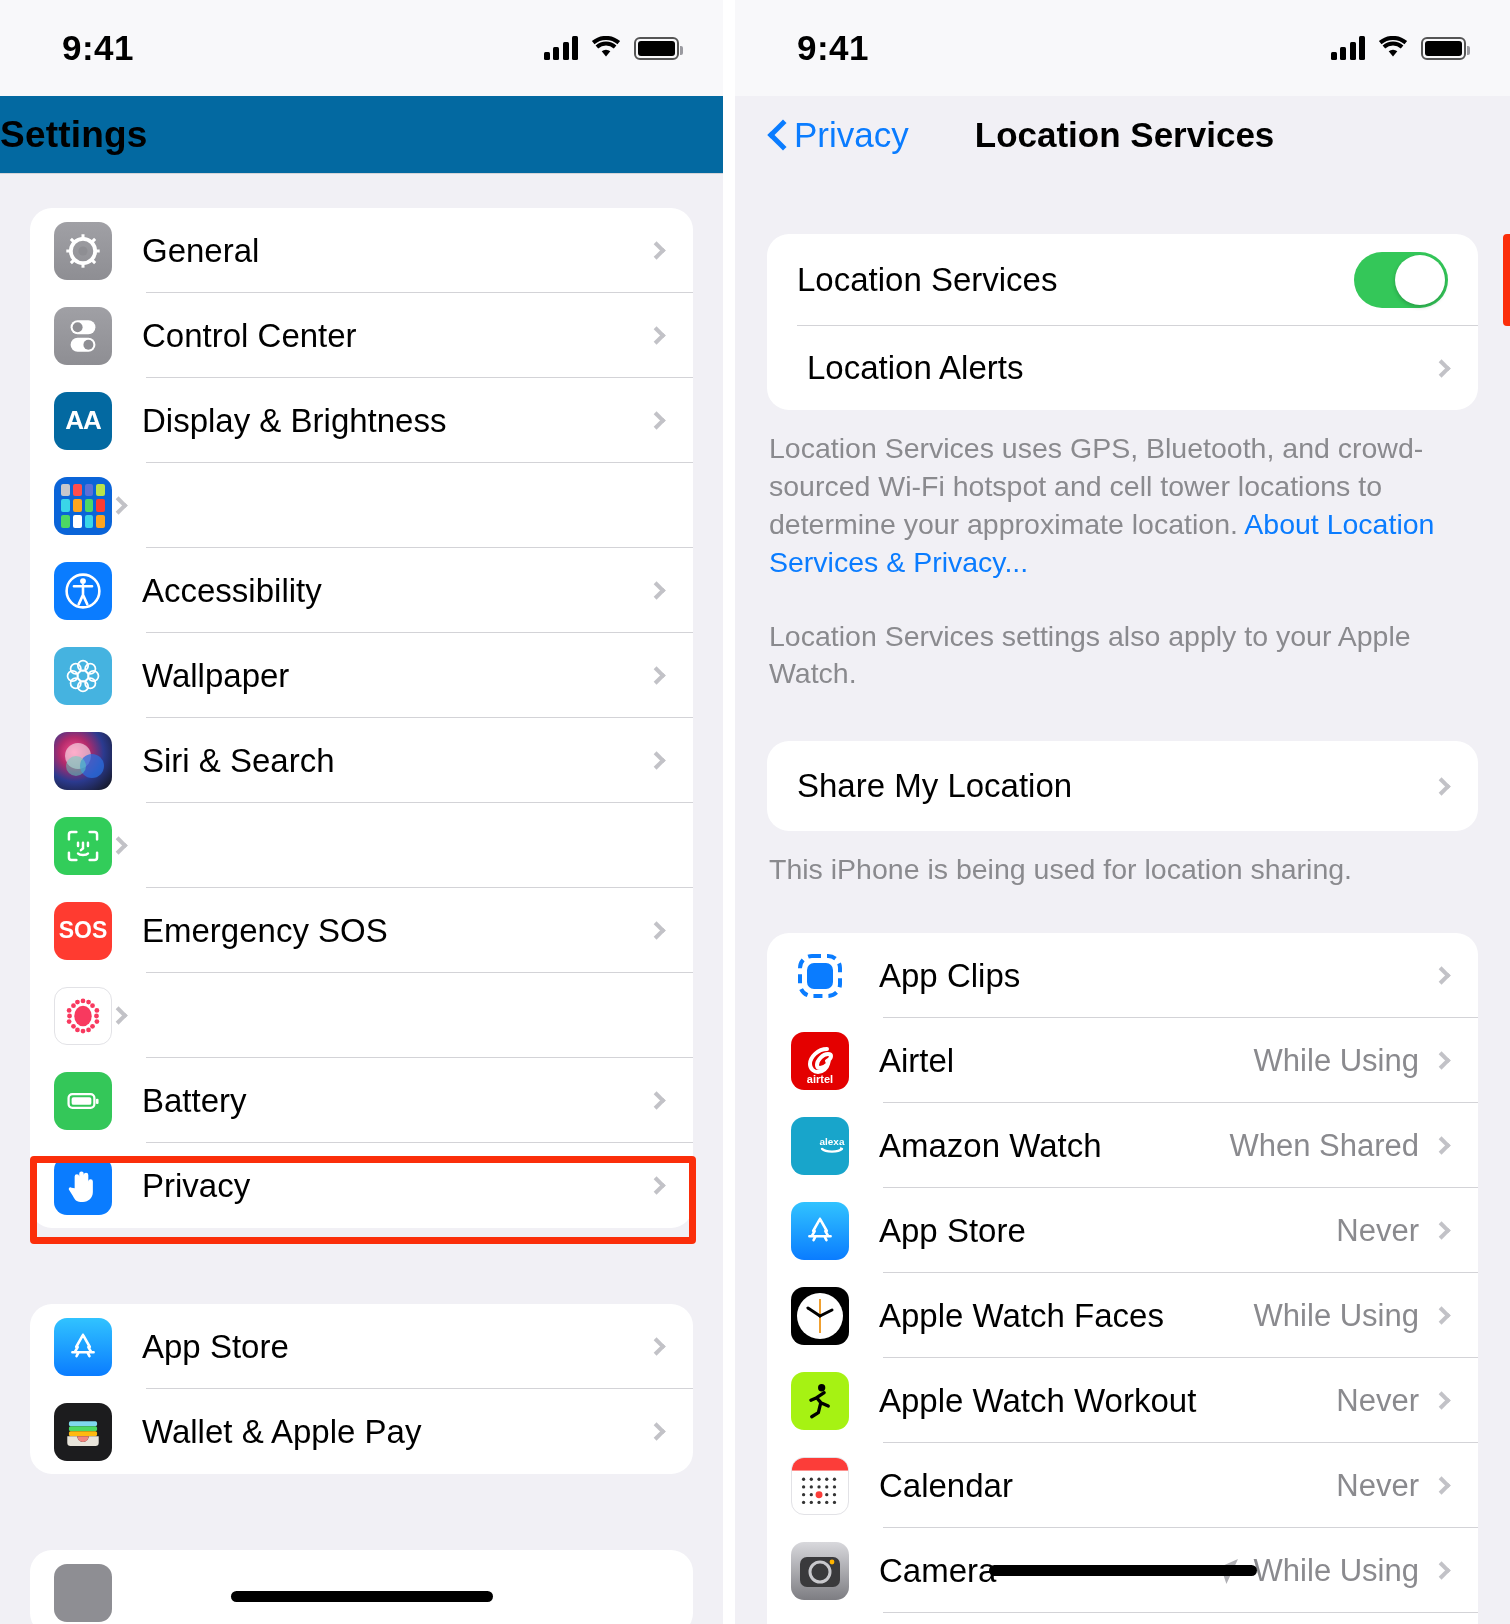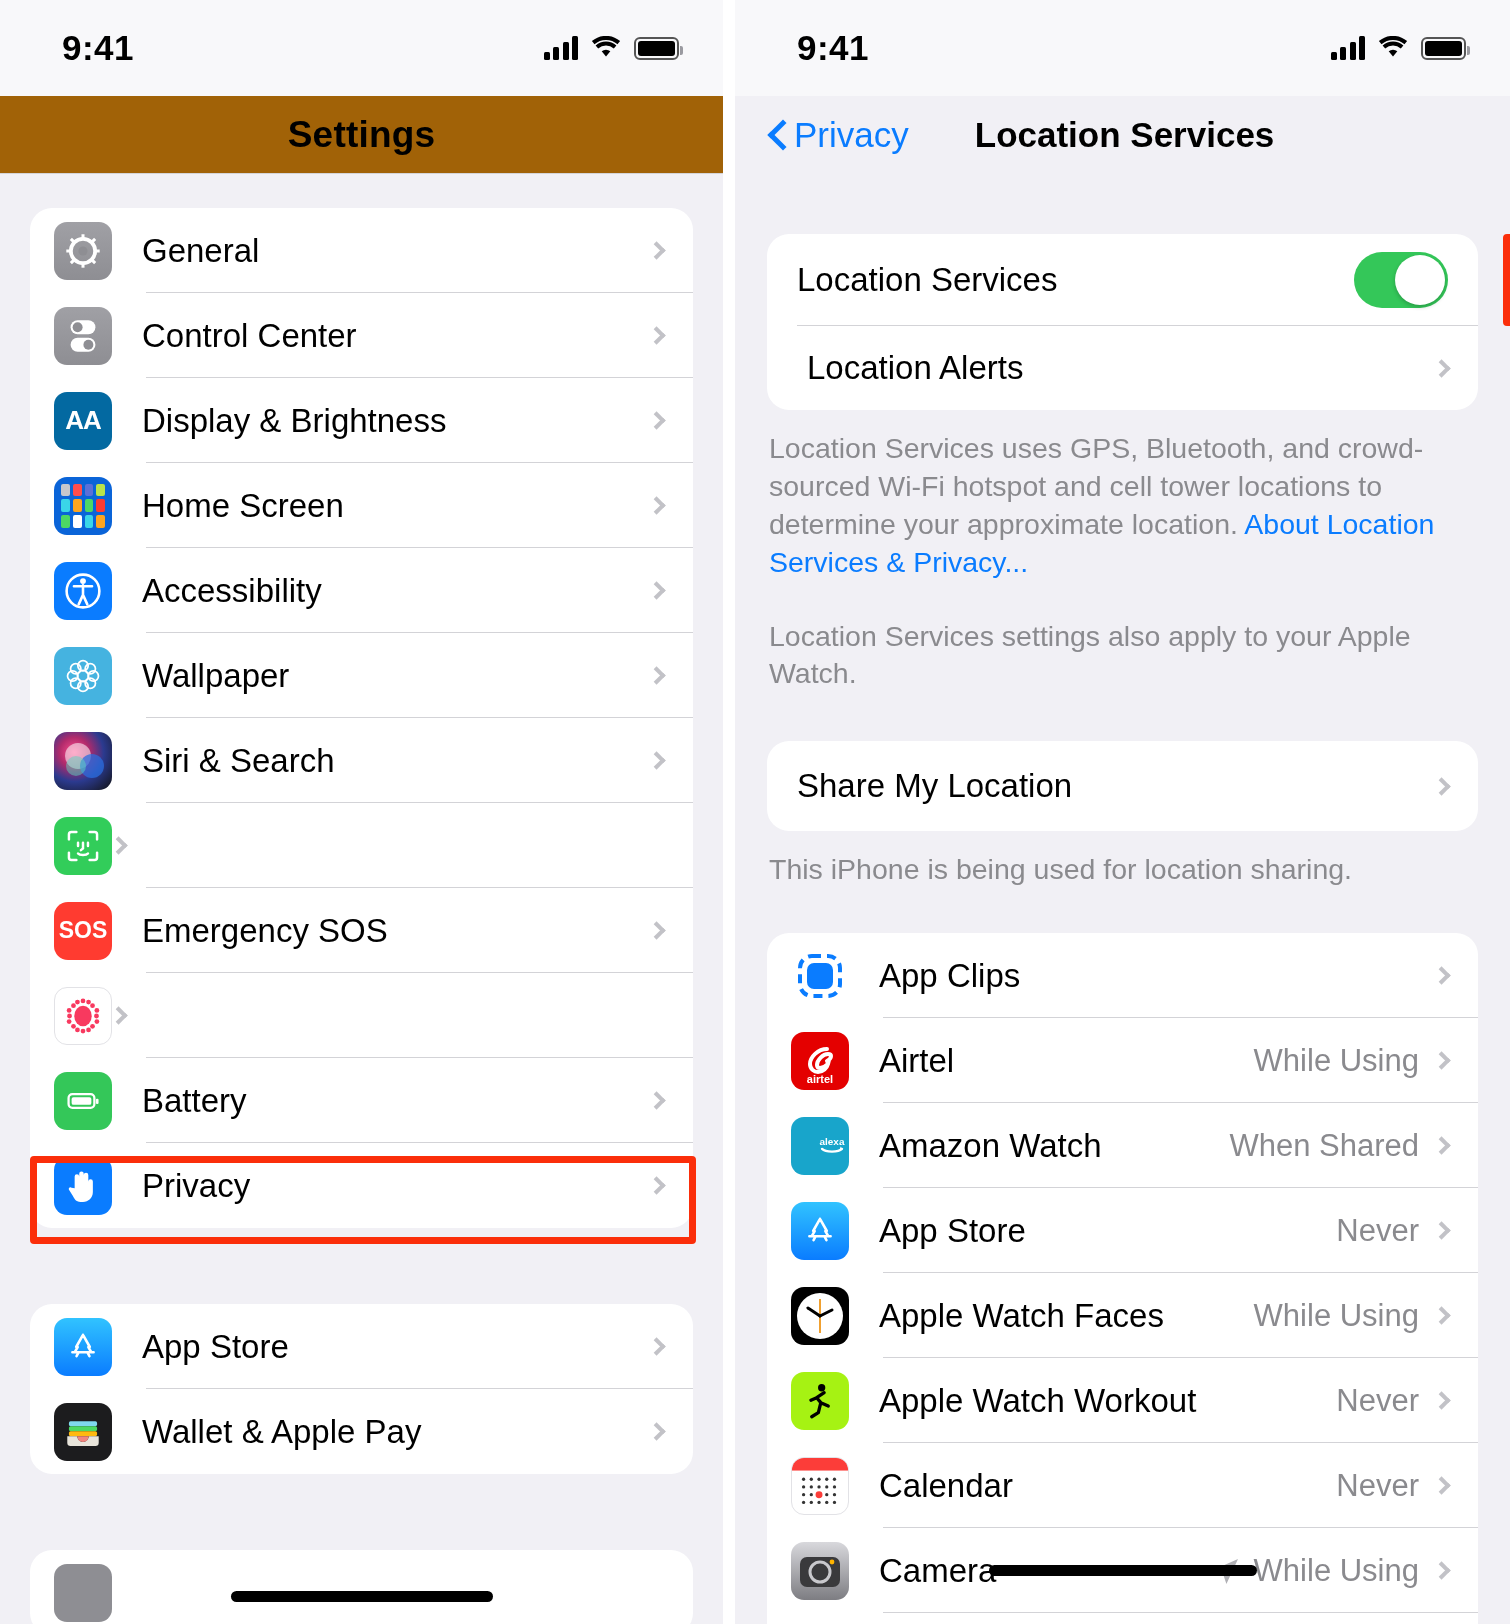--- a/index.html
+++ b/index.html
@@ -38,22 +38,22 @@
     position: relative; padding: 2px;
   }
   .batt::after {
     content:""; position:absolute; right:-6px; top:7px; width:3.5px; height:9px;
     background:#9a9aa0; border-radius:0 2px 2px 0;
   }
   .batt span { display:block; width:100%; height:100%; background:#000; border-radius:3px; }
 
   
   .navbar-left {
-    height: 78px; background:#a16207; display:flex; align-items:center;
-    justify-content:center; border-bottom: 1px solid #d4d4d8;
+    height: 78px; background:#0369a1; display:flex; align-items:center;
+    border-bottom: 1px solid #d4d4d8;
   }
   .navbar-left .title { font-size: 37px; font-weight: 700; color:#000; letter-spacing:.2px; }
 
   .navbar-right {
     height: 78px; background:#f1f0f5; display:flex; align-items:center;
     padding: 0 34px; position: relative;
   }
   .backlink { display:flex; align-items:center; gap:9px; color:#0a7cff; cursor:pointer; }
   .backlink .chev {
     width: 16px; height: 28px; position: relative;
@@ -124,21 +124,21 @@
 
   
   .ic-gear { background: linear-gradient(#a0a0a5,#8e8e93); }
   .ic-cc   { background: linear-gradient(#a0a0a5,#8e8e93); }
   .ic-aa   { background:#0369a1; color:#fff; font-size:26px; font-weight:700; letter-spacing:-1px; }
   .ic-home { background:#0a64d8; }
   .ic-acc  { background:#0a7cff; }
   .ic-wall { background:#45b3e0; }
   .ic-siri { background: radial-gradient(circle at 35% 35%, #ff4d8d 0%, #b02a6b 28%, #2b3a8f 55%, #121212 100%); }
   .ic-face { background:#32cd5a; }
-  .ic-sos  { background:#ff3b30; color:#fff; font-size:23px; font-weight:800;border-radius:14px; }
+  .ic-sos  { background:#ff3b30; color:#fff; font-size:23px; font-weight:800; }
   .ic-exp  { background:#fff; border:1.5px solid #e2e2e6; }
   .ic-batt { background:#34c759; }
   .ic-priv { background:#0a7cff; }
   .ic-store{ background: linear-gradient(#31c3ff,#0a7cff); }
   .ic-wallet{ background:#1c1c1e; }
   .ic-gray { background:#8e8e93; }
   .ic-clips{ background:transparent; }
   .ic-airtel{ background:#e40000; color:#fff; }
   .ic-alexa{ background:#18a5cb; color:#4c1d95; font-size:19px; font-weight:700;padding-left:24px; }
   .ic-watchface{ background:#000; }
@@ -242,21 +242,20 @@
               <i style="background:#3ad6e8"></i>
                 <i style="background:#ffa51f"></i>
                 <i style="background:#4cd964"></i>
                 <i style="background:#ff3b30"></i>
               <i style="background:#4cd964"></i>
                 <i style="background:#ffffff"></i>
                 <i style="background:#3ad6e8"></i>
                 <i style="background:#ffa51f"></i>
             </div>
           </div>
-          <div class="label">Home Screen</div>
           <div class="chevron"></div>
           <div class="sep"></div>
         </div>
 
         <div class="row">
           <div class="appicon ic-acc">
             <svg viewBox="0 0 58 58" width="50" height="50">
                 <circle cx="29" cy="29" r="19" fill="none" stroke="#fff" stroke-width="3"></circle>
                 <circle cx="29" cy="17.5" r="3.4" fill="#fff"></circle>
                 <path d="M18.5 23.5h21M29 22.5v11M29 33.5l-5 11M29 33.5l5 11" stroke="#fff" stroke-width="3" stroke-linecap="round" fill="none"></path>

